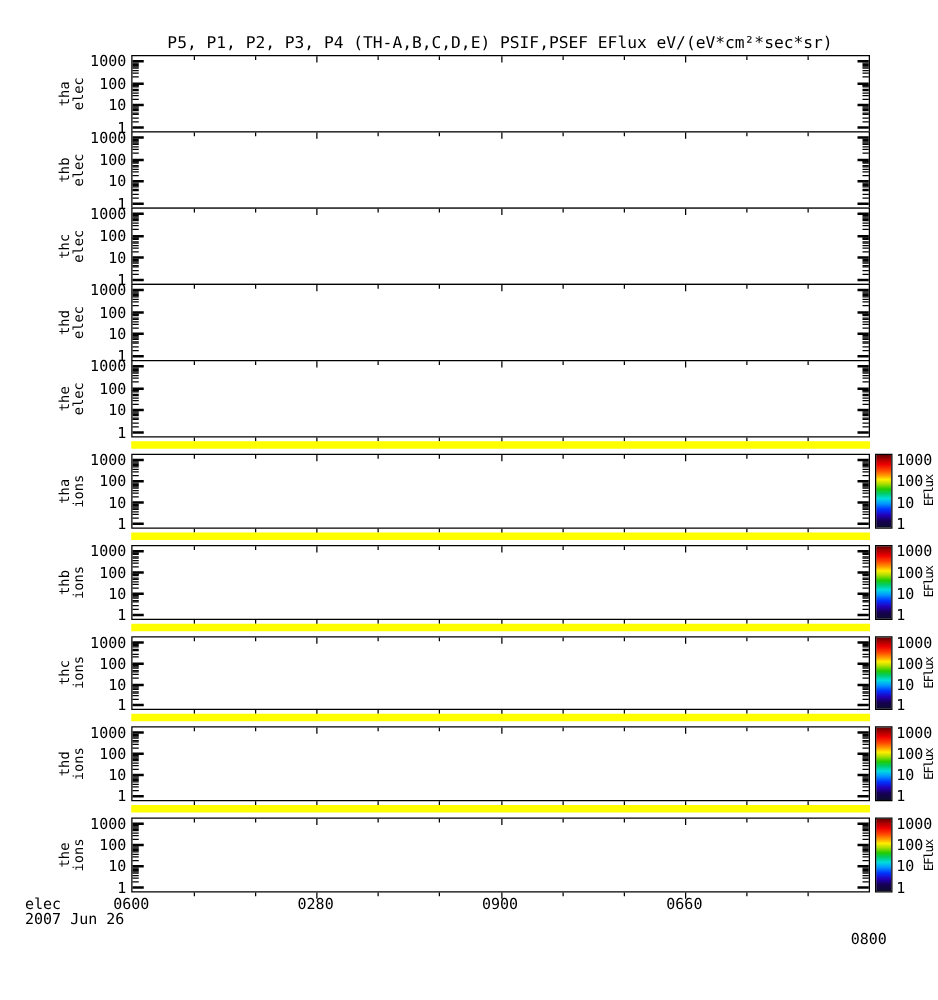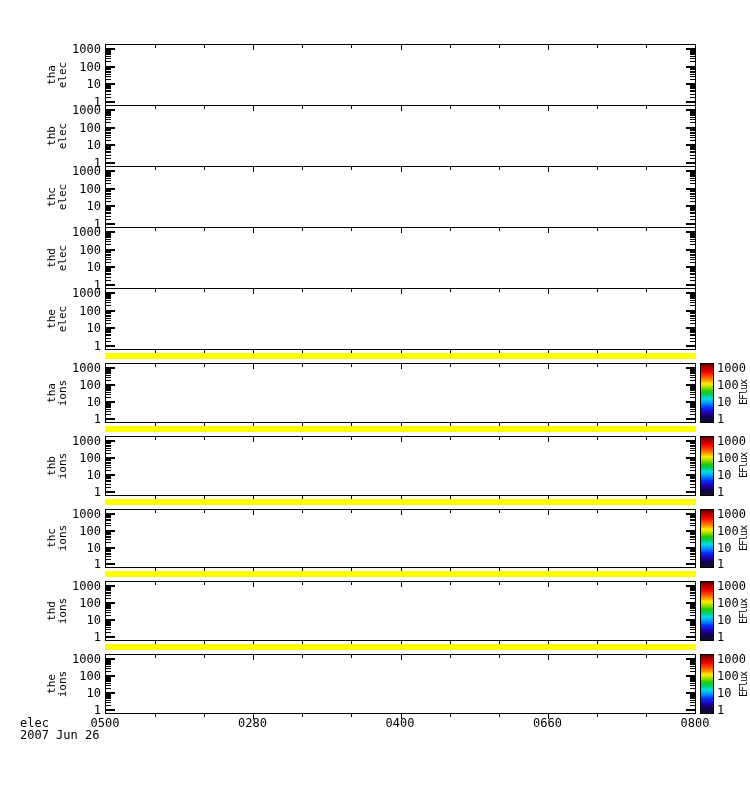--- a/index.html
+++ b/index.html
@@ -45,20 +45,21 @@
   .xtick-label{
     position:absolute;top:716px;font-size:12px;transform:translateX(-50%);white-space:nowrap;
   }
   #footer-hhmm{position:absolute;left:20px;top:716px;font-size:12px;}
   #footer-date{position:absolute;left:20px;top:728px;font-size:12px;white-space:nowrap;}
 </style>
 </head>
 <body>
 
 <div id="screen">
+  <div id="plot-title">P5, P1, P2, P3, P4 (TH-A,B,C,D,E) PSIF,PSEF EFlux eV/(eV*cm²*sec*sr)</div>
   <div id="plot-area">
       <div class="panel" style="top: 44px; height: 62px;"></div>
       <div class="ytick" style="top: 48px; width: 9px; height: 2px; left: 106px;"></div>
       <div class="ytick" style="top: 48px; width: 9px; height: 2px; left: 686px;"></div>
       <div class="ytick-label" style="left: 67px; top: 49px;">1000</div>
       <div class="ytick" style="top: 49.8px; width: 5px; height: 1px; left: 106px;"></div>
       <div class="ytick" style="top: 49.8px; width: 5px; height: 1px; left: 690px;"></div>
       <div class="ytick" style="top: 50.7px; width: 5px; height: 1px; left: 106px;"></div>
       <div class="ytick" style="top: 50.7px; width: 5px; height: 1px; left: 690px;"></div>
       <div class="ytick" style="top: 51.7px; width: 5px; height: 1px; left: 106px;"></div>
@@ -961,21 +962,21 @@
 ions</div>
       </div>
       <div class="cbar" style="top: 654.2px; height: 59.8px; background: linear-gradient(rgb(102, 0, 0) 0%, rgb(170, 0, 0) 6%, rgb(238, 0, 0) 13%, rgb(255, 68, 0) 21%, rgb(255, 153, 0) 28%, rgb(255, 238, 0) 34%, rgb(170, 221, 0) 40%, rgb(34, 204, 0) 47%, rgb(0, 204, 102) 53%, rgb(0, 221, 221) 60%, rgb(0, 153, 255) 67%, rgb(0, 51, 255) 75%, rgb(34, 0, 187) 83%, rgb(22, 0, 85) 91%, rgb(12, 12, 44) 100%);"></div>
       <div class="cbar-label" style="top: 659.2px;">1000</div>
       <div class="cbar-label" style="top: 676.1px;">100</div>
       <div class="cbar-label" style="top: 693.1px;">10</div>
       <div class="cbar-label" style="top: 710px;">1</div>
       <div class="zlabel" style="top: 654.2px; height: 59.8px;">
         <div class="rot">EFlux</div>
       </div>
-      <div class="xtick-label" style="left: 105px;">0500</div>
+      <div class="xtick-label" style="left: 105px;">0600</div>
       <div class="xtick-label" style="left: 252.5px;">0280</div>
-      <div class="xtick-label" style="left: 400px;">0400</div>
+      <div class="xtick-label" style="left: 400px;">0900</div>
       <div class="xtick-label" style="left: 547.5px;">0660</div>
-      <div class="xtick-label" style="left: 695px;">0800</div>
+      <div class="xtick-label" style="left: 695px; margin-top: 28px;">0800</div>
     </div>
   <div id="footer-hhmm">elec</div>
   <div id="footer-date">2007 Jun 26</div>
 </div>
 
 </body></html>

